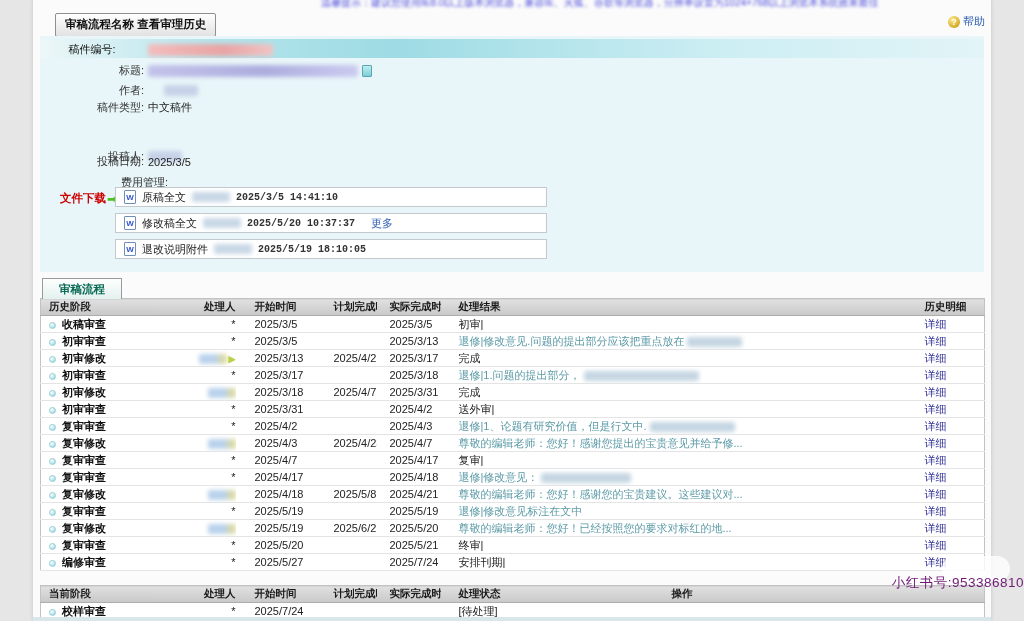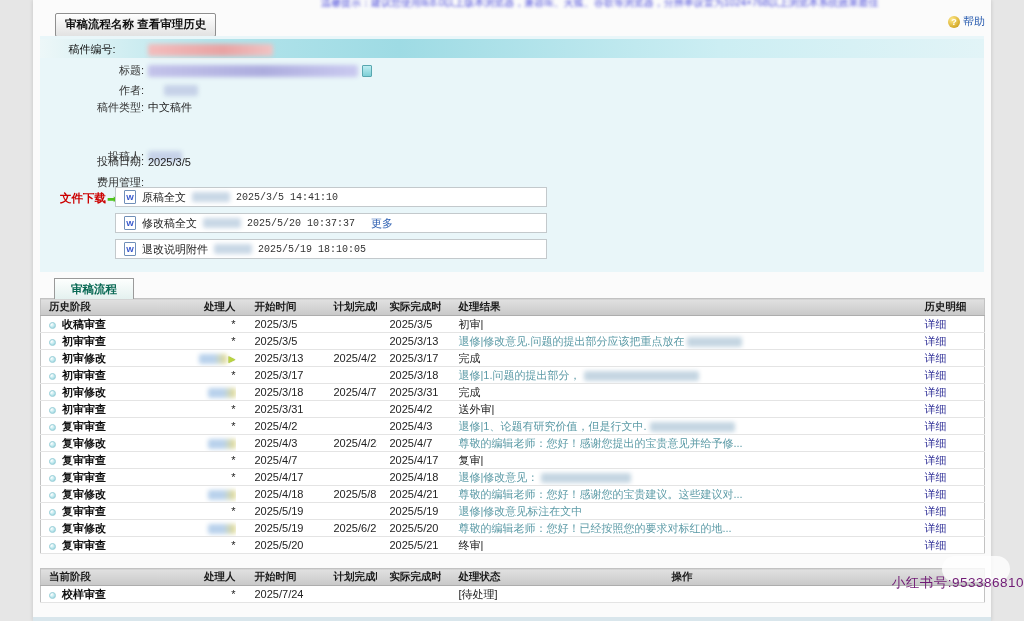--- a/index.html
+++ b/index.html
@@ -38,26 +38,26 @@
 
   .mini-icon { display:inline-block; width:10px; height:12px; background:linear-gradient(#bfeef2,#7ecfd6); border:1px solid #58a7b0; border-radius:1px; }
 
   
   .dl-label { position:absolute; display:flex; align-items:center; }
   .dl-text { color:#cc0000; font-weight:bold; font-size:11.5px; }
   .dl-arrow { color:#4fc31d; font-size:12px; margin-left:1px; }
   .filebox { position:absolute; left:75px; width:432px; height:20px; background:#fff; border:1px solid #c3c9cc; display:flex; align-items:center; padding-left:8px; gap:6px; }
   .docicon { display:inline-block; width:12px; height:14px; background:#fff; border:1px solid #6f8fb8; border-radius:1px; color:#3355cc; font-size:8px; font-weight:bold; text-align:center; line-height:13px; }
   .file-label { color:#222; }
-  .file-dt { color:#333; font-family:"Liberation Mono","DejaVu Sans Mono",monospace; font-size:10px; }
+  .file-dt { color:#333; font-family:"Liberation Mono","DejaVu Sans Mono",monospace; font-size:10px;font-weight:bold; }
   .more-link { color:#2a5db0; margin-left:10px; cursor:pointer; }
 
   
   .review { position:absolute; left:7px; top:277px; width:944px; }
-  .flow-tab { display:inline-block; margin-left:14px; border:1px solid #9a9a9a; border-bottom:none; background:linear-gradient(#fdfffe,#e4f1ef); color:#0a6a55; font-weight:bold; padding:3px 16px 2px; position:relative; top:1px; z-index:2; font-size:11.5px; }
+  .flow-tab { display:inline-block; margin-left:2px; border:1px solid #9a9a9a; border-bottom:none; background:linear-gradient(#fdfffe,#e4f1ef); color:#0a6a55; font-weight:bold; padding:3px 16px 2px; position:relative; top:1px; z-index:2; font-size:11.5px; }
   table { border-collapse:collapse; width:944px; table-layout:fixed; font-size:11px; background:#fff; border:1px solid #c2c2c2; }
   thead td { background:linear-gradient(#e0e0e0,#c8c8c8); font-weight:bold; height:17px; border-bottom:1px solid #adadad; color:#1a1a1a; font-size:10.5px; white-space:nowrap; overflow:hidden; }
   tbody td { height:17px; border-bottom:1px solid #e4e4e4; white-space:nowrap; overflow:hidden; color:#222; }
   .c-stage  { padding-left:8px; }
   .c-handler{ padding-left:18px;text-align:right; }
   .c-start, .c-plan { padding-left:19px; }
   .c-actual { padding-left:13px; }
   .c-result { padding-left:18px; }
   .c-detail { padding-left:18px; }
   .sphere { display:inline-block; width:7px; height:7px; border-radius:50%; background:radial-gradient(circle at 32% 30%,#ffffff,#bde8ee 55%,#84c6d0); border:1px solid #9ccfd8; margin-right:6px; vertical-align:-1px; }
@@ -124,21 +124,21 @@
       <span class="ival">
           <span class="redact small-redact"></span>
         </span>
     </div>
 
     <div class="irow" style="top:118px;">
       <span class="ilabel">投稿日期:</span>
       <span class="ival">2025/3/5</span>
     </div>
 
-    <div class="irow" style="top:139px;">
+    <div class="irow" style="top:139px;padding-left:24px;">
       <span class="ilabel">费用管理:</span>
     </div>
 
     <div class="dl-label" style="top:155px; left:20px;">
       <span class="dl-text">文件下载</span>
       <span class="dl-arrow">➡</span>
     </div>
 
     <div class="filebox" style="top:151px;">
       <span class="docicon">W</span>
@@ -305,20 +305,29 @@
             <td class="c-result"><span class="r-link">尊敬的编辑老师：您好！已经按照您的要求对标红的地...</span></td>
             <td class="c-detail"><a class="detail-link" href="javascript:void(0)">详细</a></td>
           </tr>
           <tr>
             <td class="c-stage"><span class="sphere"></span><b class="stage-name">复审审查</b></td>
             <td class="c-handler">*</td>
             <td class="c-start">2025/5/20</td>
             <td class="c-plan"></td>
             <td class="c-actual">2025/5/21</td>
             <td class="c-result"><span class="r-plain">终审|</span></td>
+            <td class="c-detail"><a class="detail-link" href="javascript:void(0)">详细</a></td>
+          </tr>
+          <tr>
+            <td class="c-stage"><span class="sphere"></span><b class="stage-name">编修审查</b></td>
+            <td class="c-handler">*</td>
+            <td class="c-start">2025/5/27</td>
+            <td class="c-plan"></td>
+            <td class="c-actual">2025/7/24</td>
+            <td class="c-result"><span class="r-plain">安排刊期|</span></td>
             <td class="c-detail"><a class="detail-link" href="javascript:void(0)">详细</a></td>
           </tr>
         </tbody>
     </table>
 
     <div class="gap"></div>
 
     <table>
       <colgroup>
         <col style="width:115px">

